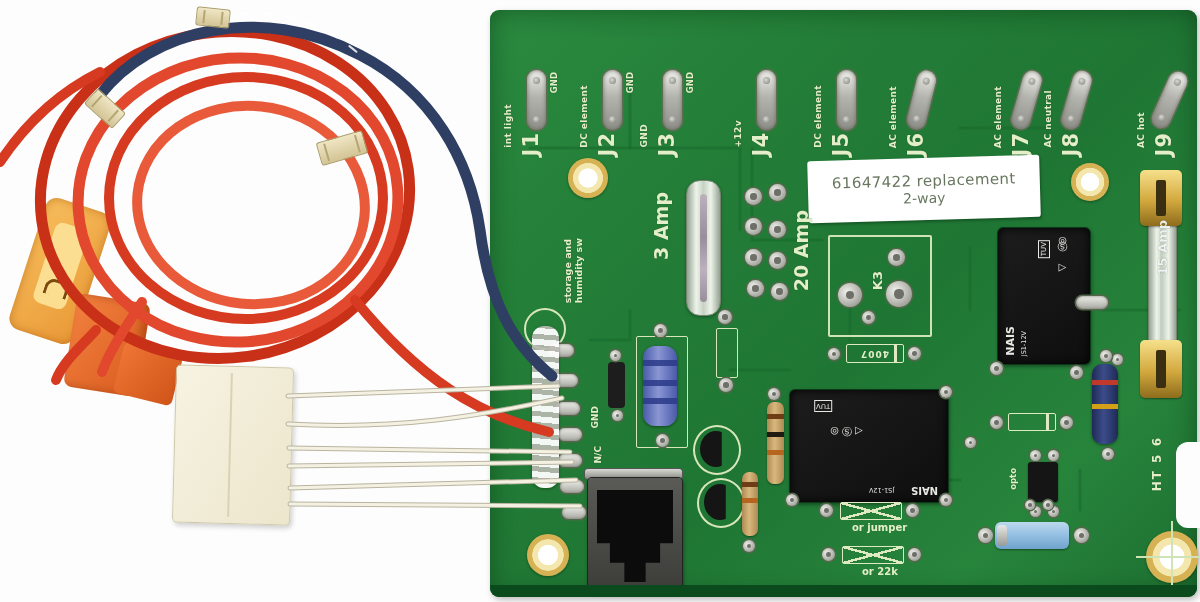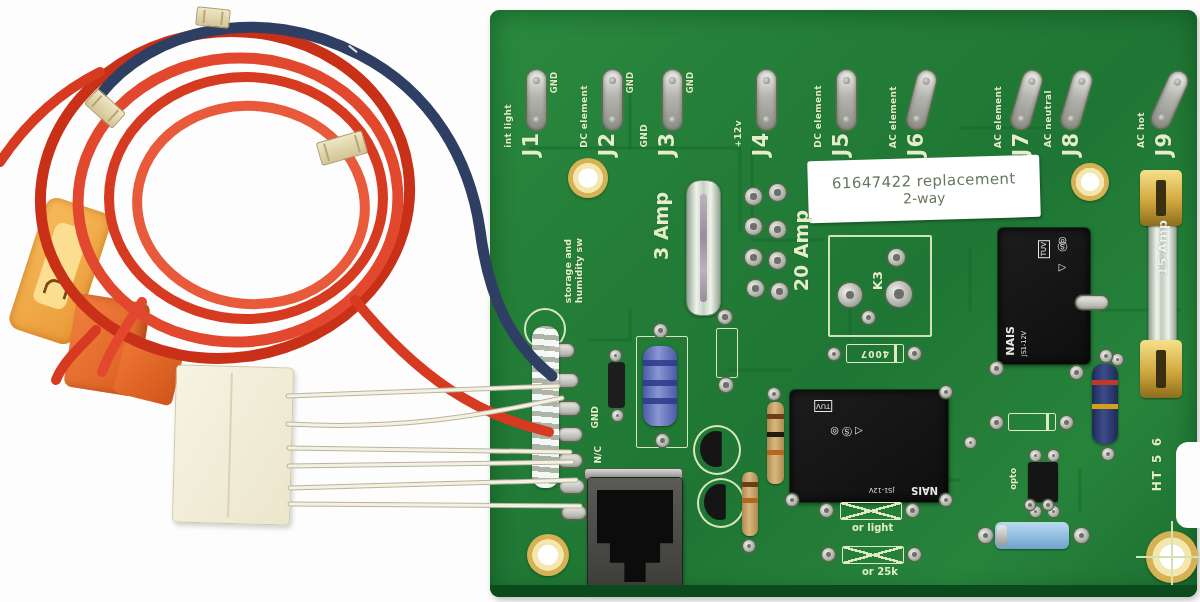--- a/index.html
+++ b/index.html
@@ -406,27 +406,27 @@
       <div id="blue-res">
         <div class="band" style="top:16px;background:#c0392b;"></div>
         <div class="band" style="top:40px;background:#d4a017;"></div>
       </div>
     </div>
 
     <div>
       <div class="rpad" style="left:330px;top:494px;width:13px;height:13px;"></div>
       <div class="opt-mid" style="left:350px;top:492px;width:60px;height:16px;"></div>
       <div class="rpad" style="left:416px;top:494px;width:13px;height:13px;"></div>
-      <span class="silk opt-label" style="left:362px;top:512px;">or light</span>
+      <span class="silk opt-label" style="left:362px;top:512px;">or jumper</span>
     </div>
     <div>
       <div class="rpad" style="left:332px;top:538px;width:13px;height:13px;"></div>
       <div class="opt-mid" style="left:352px;top:536px;width:60px;height:16px;"></div>
       <div class="rpad" style="left:418px;top:538px;width:13px;height:13px;"></div>
-      <span class="silk opt-label" style="left:372px;top:556px;">or 25k</span>
+      <span class="silk opt-label" style="left:372px;top:556px;">or 22k</span>
     </div>
 
     <div>
       <div class="rpad" style="left:500px;top:406px;width:13px;height:13px;"></div>
       <div class="dio-rect" style="left:518px;top:403px;width:46px;height:16px;">
           <div class="dio-band"></div>
         </div>
       <div class="rpad" style="left:570px;top:406px;width:13px;height:13px;"></div>
     </div>
     <div>

